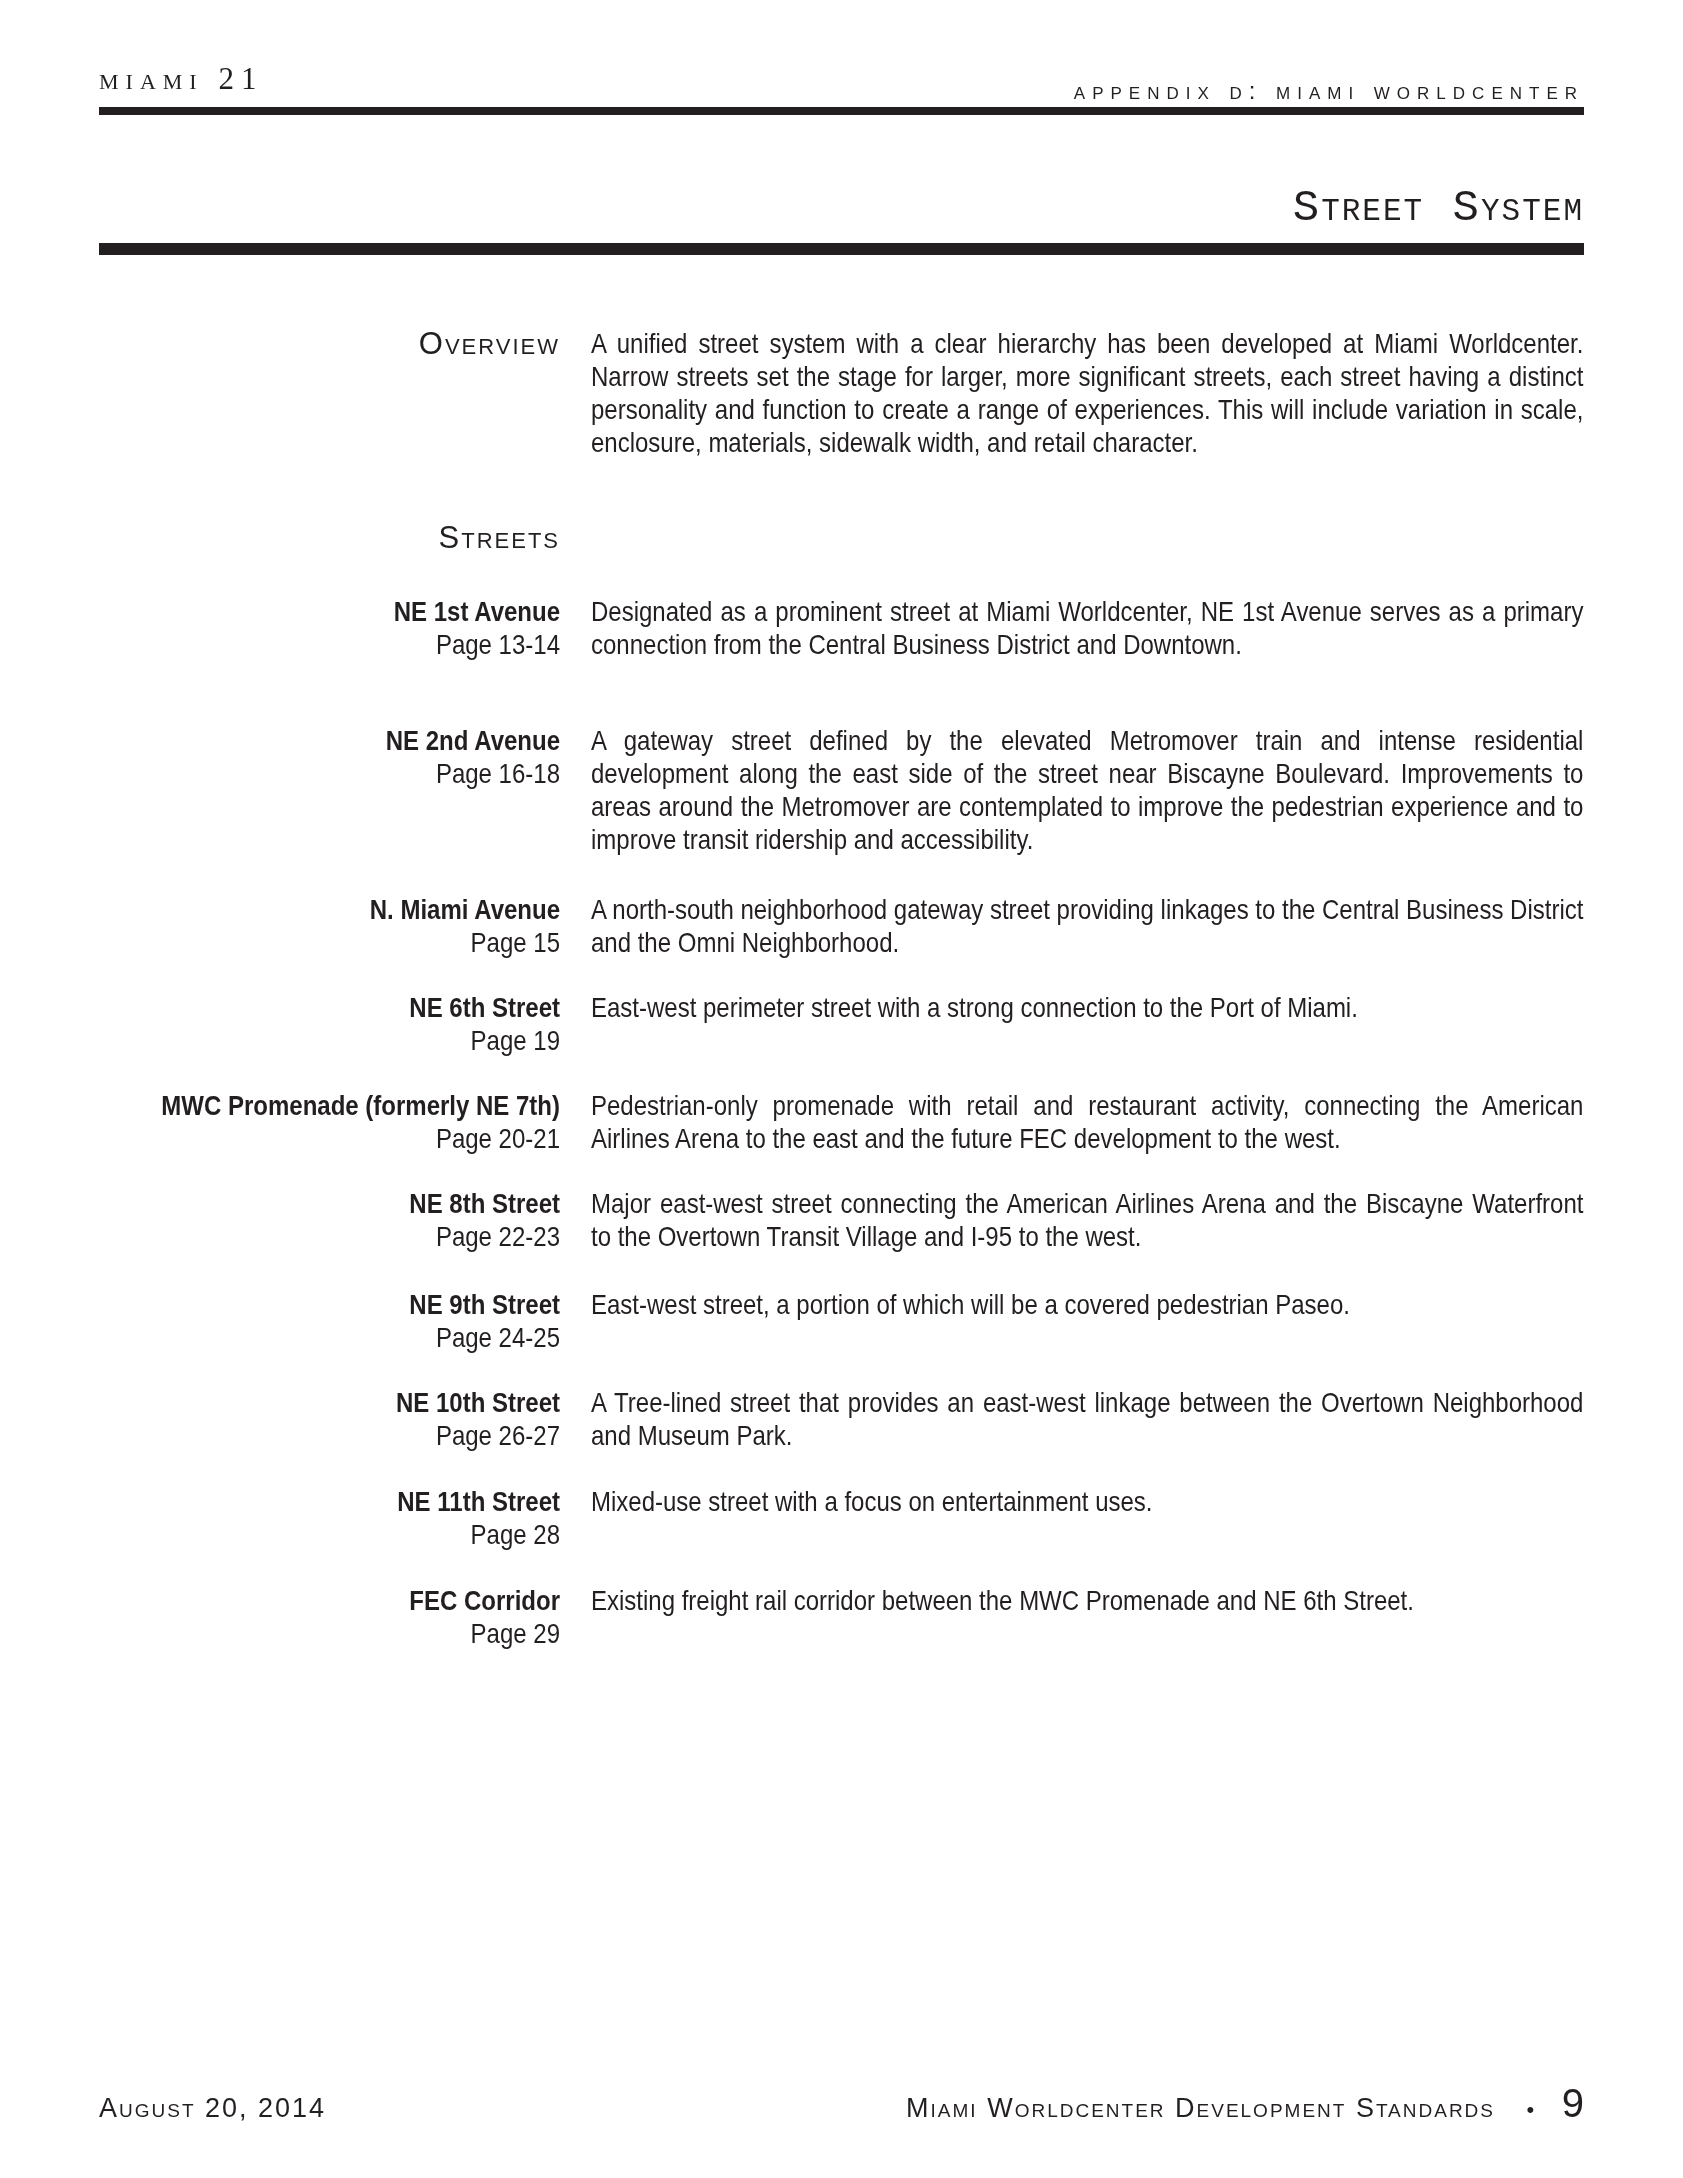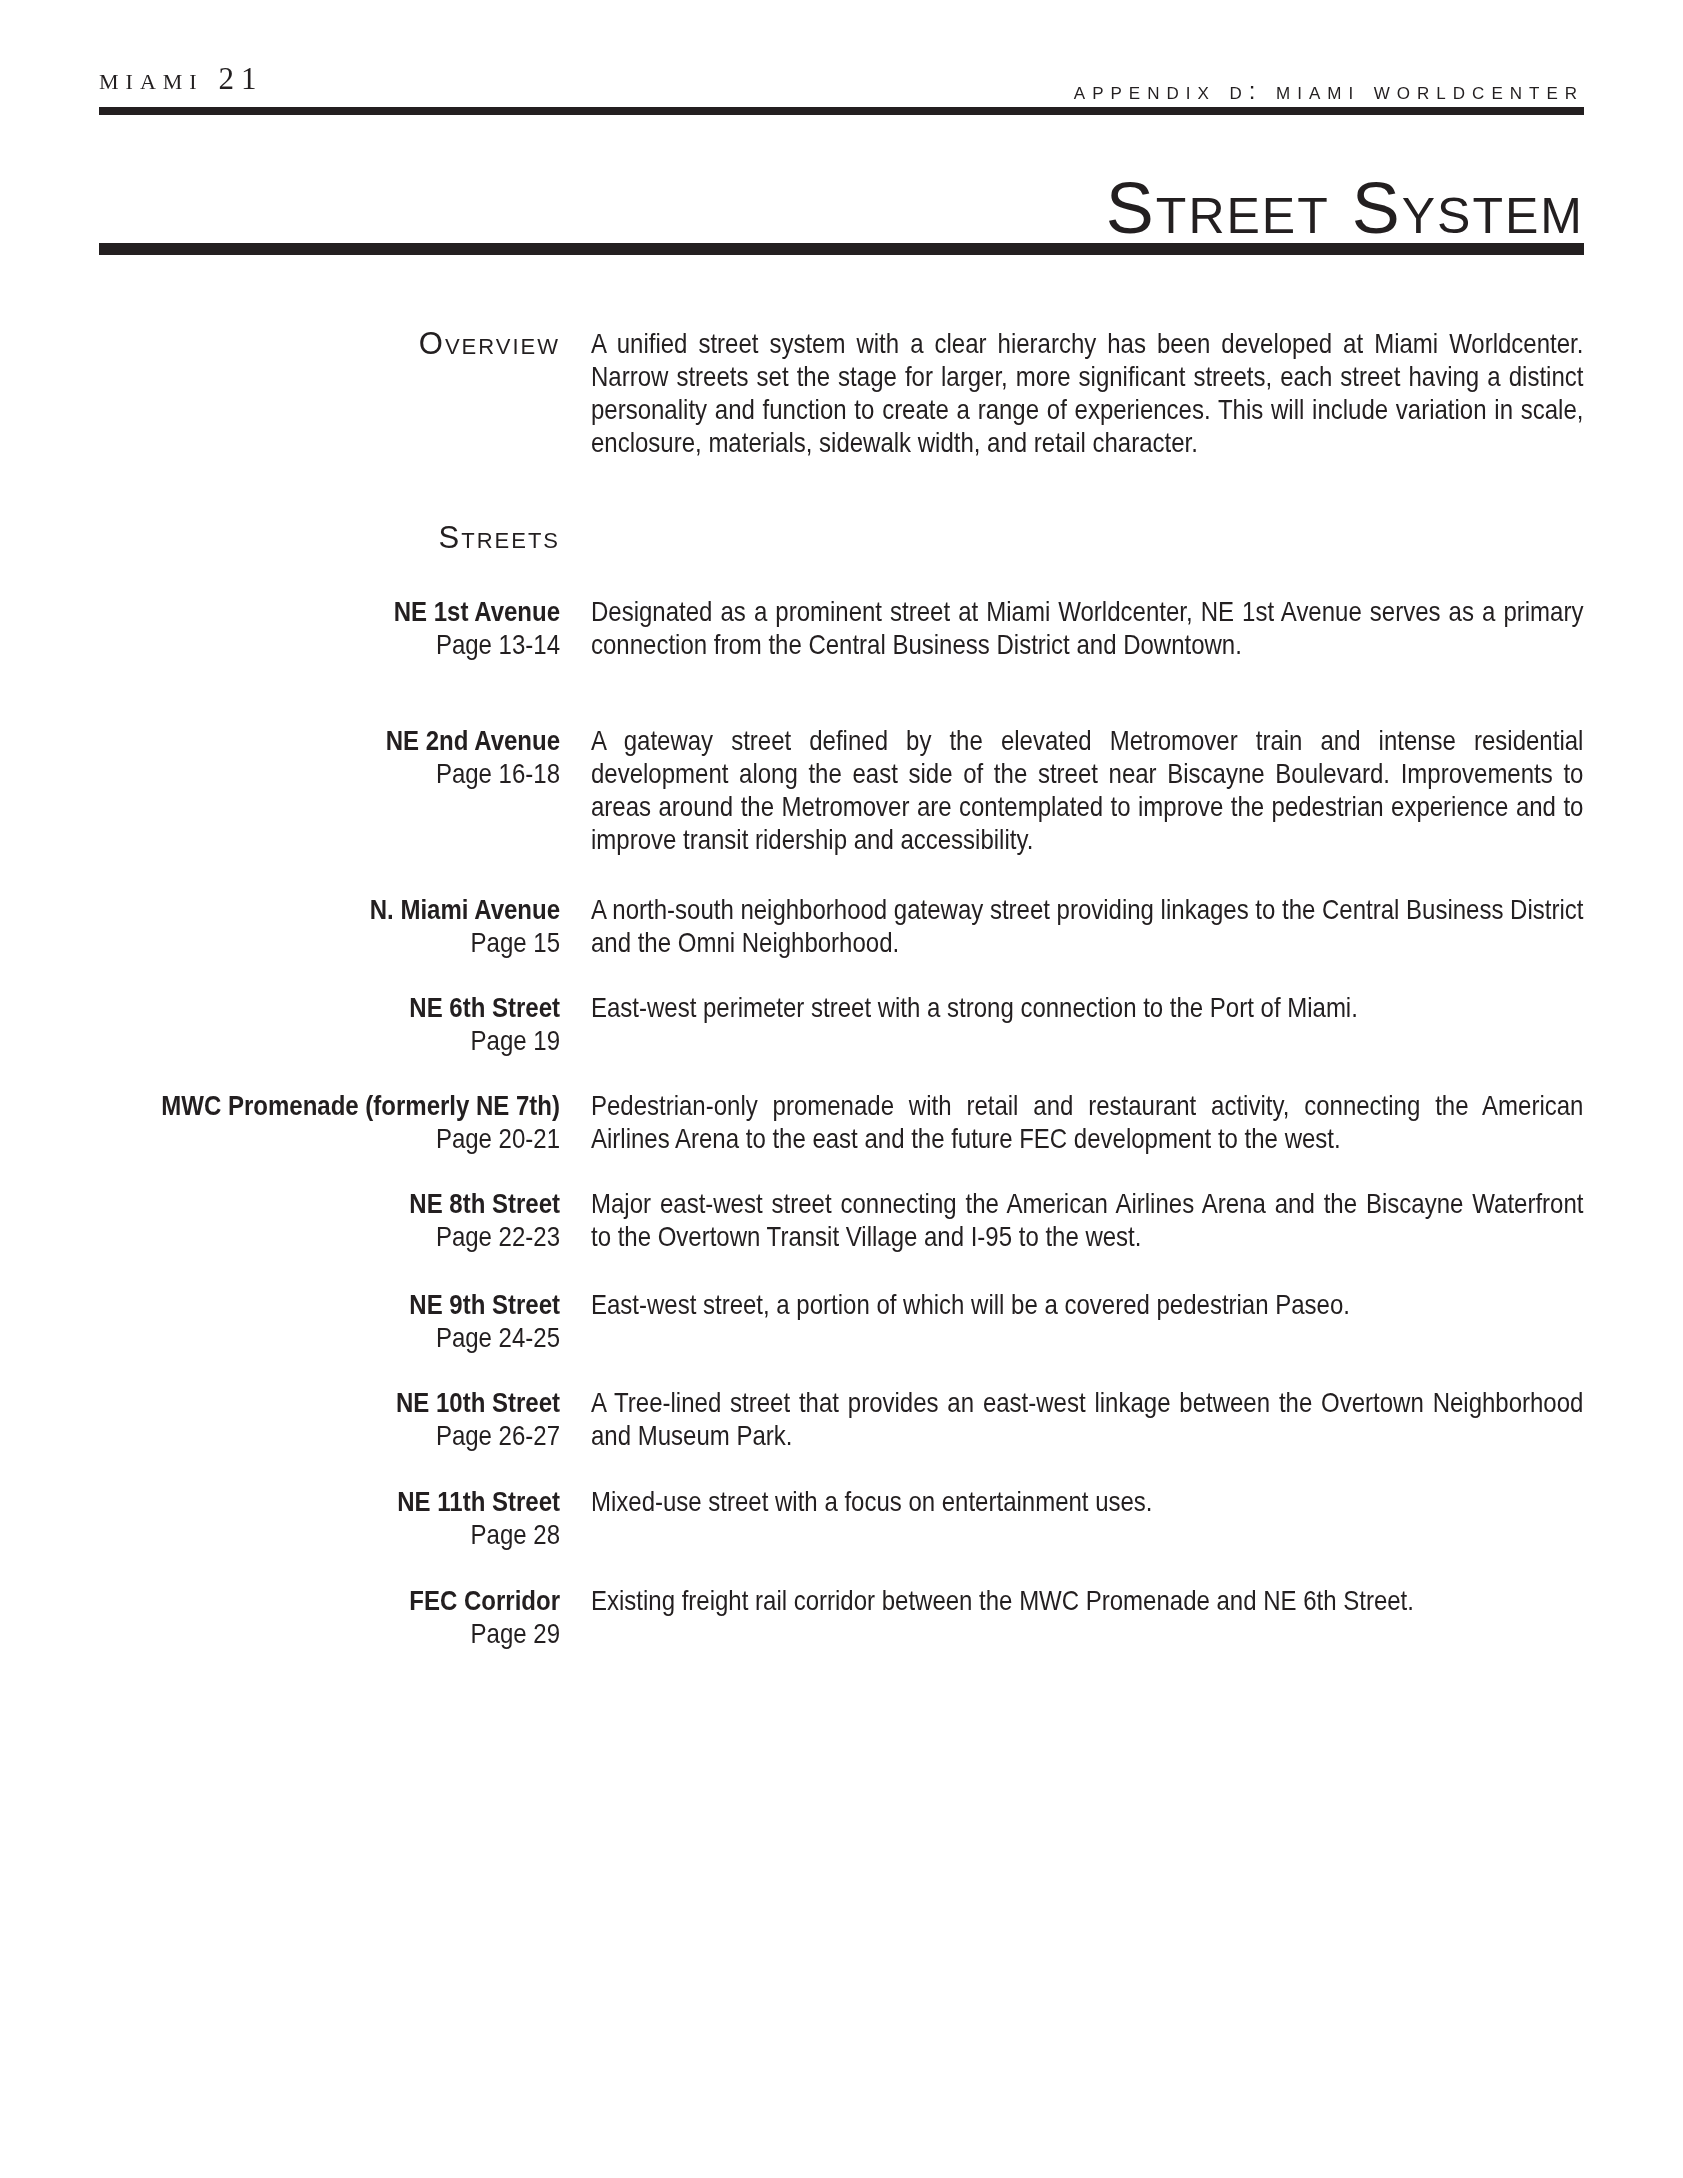--- a/index.html
+++ b/index.html
@@ -48,25 +48,26 @@
     width: 1485px;
     background: #231f20;
   }
   .rule-1 { top: 107px; height: 8px; }
   .rule-2 { top: 243px; height: 12px; }
 
   .page-title {
     position: absolute;
     top: 180px;
     right: 99px;
-    font-size: 72px;
+    font-size: 44px;
     line-height: 57px;
     letter-spacing: 2px;
     font-variant: small-caps;
     white-space: nowrap;
+    font-family: Liberation Mono, monospace;
   }
 
   
   .row {
     position: absolute;
     left: 0;
     width: 1683px;
   }
   .heading-label {
     position: absolute;
@@ -230,15 +231,23 @@
   </div>
 
   <div class="row" style="top:1584px">
     <div class="label-col">
       <div class="street-name">FEC Corridor</div>
       <div class="street-page">Page 29</div>
     </div>
     <div class="desc-col">Existing freight rail corridor between the MWC Promenade and NE 6th Street.</div>
   </div>
 
+  <div class="footer-row">
+    <div class="footer-date">August 20, 2014</div>
+    <div class="footer-right">
+      <span class="footer-doc">Miami Worldcenter Development Standards</span>
+      <span class="footer-sep">•</span>
+      <span class="footer-page-num">9</span>
+    </div>
+  </div>
 
 </div>
 
 
 </body></html>

